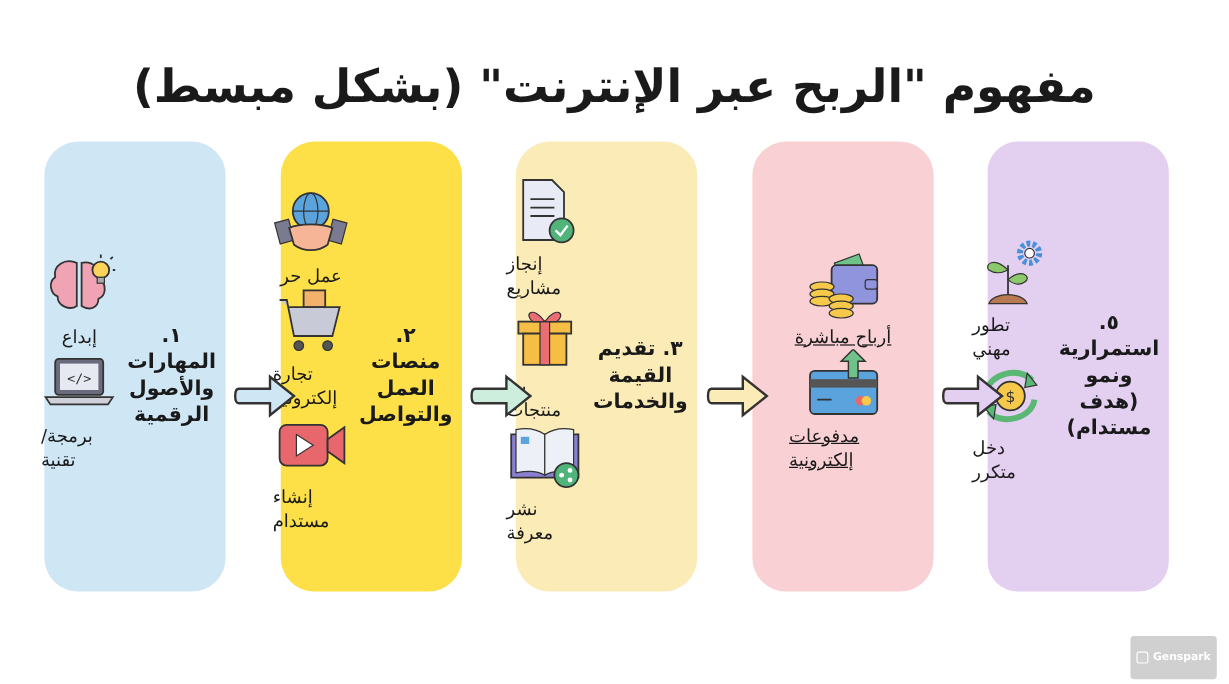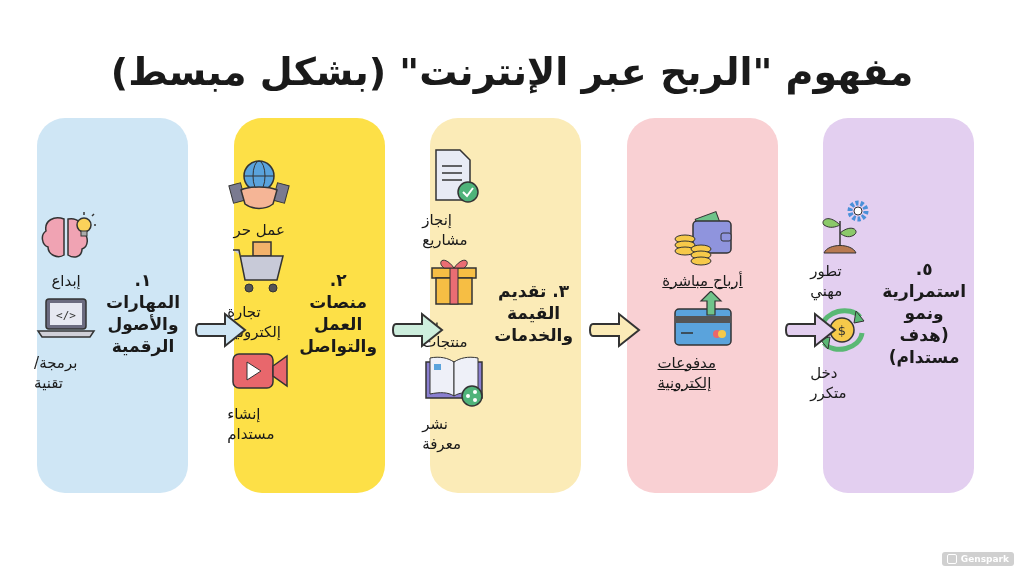--- a/index.html
+++ b/index.html
@@ -22,21 +22,21 @@
   .panel-title {
     margin-top: 14px; font-size: 17px; font-weight: bold;
     text-align: center; line-height: 22px; padding: 0 8px;
   }
   .items { flex: 1; display: flex; flex-direction: column; justify-content: space-around; align-items: center; width: 100%; padding-bottom: 10px; }
   .item { display: flex; flex-direction: column; align-items: center; }
   .item svg { width: 64px; height: 58px; }
   .item-label { font-size: 15px; margin-top: 4px; text-align: left; line-height: 20px; }
   .arrow { position: absolute; top: 310px; width: 58px; height: 40px; }
   .badge {
-    position: absolute; right: 10px; bottom: 4px; height: 14px;
+    position: absolute; right: 10px; bottom: 4px; height: 36px;
     background: #c8c8c8; color: #fff; border-radius: 3px;
     font-size: 9px; font-weight: bold; display: flex; align-items: center;
     padding: 0 5px; gap: 4px; opacity: 0.85; text-align: right;
   }
   .badge-icon { width: 10px; height: 10px; border: 1.5px solid #fff; border-radius: 2px; box-sizing: border-box; }
 </style>
 </head>
 <body>
 
 <div class="title">مفهوم "الربح عبر الإنترنت" (بشكل مبسط)</div>

